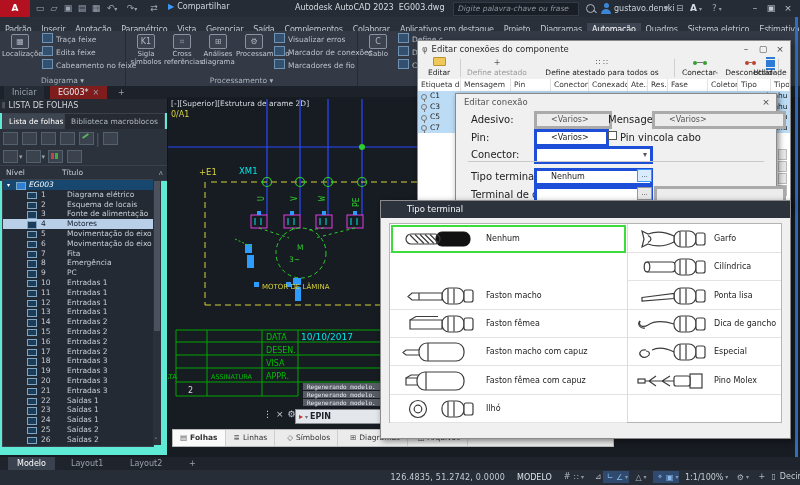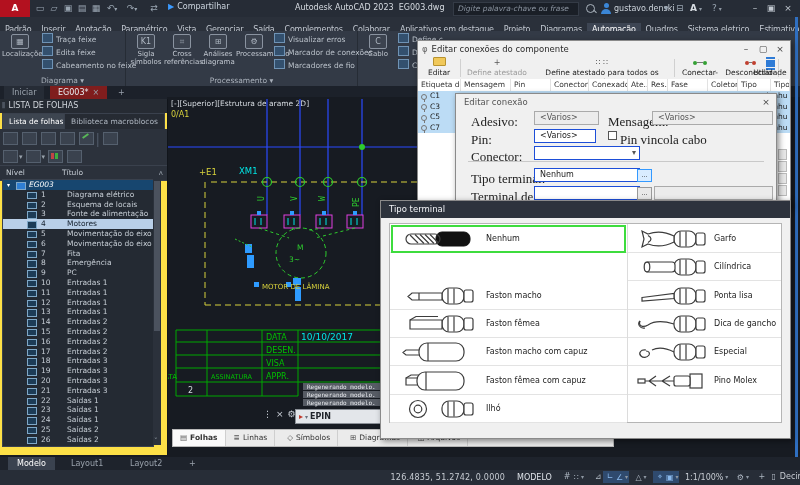--- a/index.html
+++ b/index.html
@@ -37,21 +37,21 @@
   .bigbtn .bico{display:block;margin:1px auto 2px;width:16px;height:13px;border:1px solid #8a93a0;border-radius:2px;
                 font-size:8px;line-height:13px;color:#aeb7c2;background:#3c434f;}
   .rrow{position:absolute;font-size:7.5px;line-height:13px;color:#b9c0c9;white-space:nowrap;}
   .rrow .rico{display:inline-block;width:9px;height:8px;border:1px solid #6f93b5;background:#33506e;margin-right:3px;vertical-align:-1px;}
   
   #filetabs{left:0;top:86px;width:800px;height:13px;background:#1c212a;font-size:8px;color:#9aa2ac;}
   .ftab{position:absolute;top:0;height:13px;line-height:13px;padding:0 8px;background:#262c36;}
   .ftab.active{background:#7f1d1d;color:#e8ecf1;}
   .ftab .x{color:#9aa2ac;margin-left:4px;}
   
-  #palette{left:0;top:99px;width:167px;height:356px;background:#fde047;border-right:1px solid #11151b;z-index:5;}
+  #palette{left:0;top:99px;width:167px;height:356px;background:#5eead4;border-right:1px solid #11151b;z-index:5;}
   #palhdr{left:0;top:0;width:167px;height:14px;background:#262b33;color:#d0d5db;font-size:8px;line-height:14px;}
   #palhdr .grip{color:#6c7684;margin:0 3px 0 2px;}
   .paltab{position:absolute;top:14px;height:16px;line-height:16px;font-size:7.5px;padding:0 6px;color:#aeb6c0;background:#262b33;border:1px solid #3a414d;border-bottom:none;}
   .paltab.active{background:#3d4550;color:#fff;}
   .ptool{position:absolute;height:18px;left:0;width:167px;background:#2c323c;}
   .pico{display:inline-block;width:13px;height:11px;margin:3px 1px 0 3px;border:1px solid #55606e;background:#3a424e;position:relative;}
   .pico.green:after{content:"";position:absolute;left:2px;top:2px;width:7px;height:2px;background:#58b858;transform:rotate(-35deg);}
   .pico.flag:after{content:"";position:absolute;left:2px;top:2px;width:3px;height:6px;background:#c34545;box-shadow:4px 0 0 #3fae3f;}
   .pcaret{color:#9aa3ad;font-size:7px;vertical-align:4px;}
   #palcols{left:0;top:66px;width:167px;height:14px;background:#2b313b;border-top:1px solid #3a414d;border-bottom:1px solid #3a414d;
@@ -98,22 +98,22 @@
   .chcell{position:absolute;top:0;height:12px;line-height:12px;font-size:7.5px;color:#333;border-right:1px solid #e2e2e2;padding-left:3px;overflow:hidden;white-space:nowrap;}
   #dlg1 .lrows{position:absolute;left:0;top:50px;width:372px;height:116px;background:#fff;}
   .lrow{position:relative;height:10.5px;line-height:10.5px;background:#bcdcf5;font-size:7.5px;color:#1c1c1c;}
   .lrow .pin{position:absolute;left:3px;top:2.5px;width:4px;height:4px;border:1px solid #777;border-radius:50%;}
   .lrow .pin:after{content:"";position:absolute;left:1.5px;top:4px;width:1px;height:3px;background:#777;}
   .lrow .tag{position:absolute;left:12px;}
   .lrow .tipoval{position:absolute;left:349px;width:20px;overflow:hidden;text-indent:-4px;}
   #d1sb{position:absolute;left:360px;top:108px;width:9px;height:46px;}
   #d1sb i{display:block;width:7px;height:9px;border:1px solid #bbb;background:#e8e8e8;margin-bottom:1px;}
   #dlg2{left:455px;top:93px;width:320px;height:120px;z-index:20;}
-  .flabel{position:absolute;font-size:13px;color:#222;font-family:Liberation Serif, serif;}
-  .ffield{position:absolute;height:12px;border:1px solid #1d4ed8;background:#fff;font-size:8px;line-height:12px;padding-left:5px;color:#222;}
+  .flabel{position:absolute;font-size:10px;color:#222;}
+  .ffield{position:absolute;height:12px;border:3px solid #1d4ed8;background:#fff;font-size:8px;line-height:12px;padding-left:14px;color:#222;}
   .ffield.dis{background:#ececec;color:#555;border-color:#aaa;}
   .fdrop:after{content:"\25BE";position:absolute;right:3px;top:0;color:#555;}
   .fbrowse{position:absolute;width:13px;height:11px;border:1px solid #999;background:#e9e9e9;font-size:7px;text-align:center;line-height:10px;color:#333;}
   .fbrowse.hot{border:1px solid #3399ff;background:#d9ecff;}
   .chk{position:absolute;width:7px;height:7px;border:1px solid #555;background:#fff;}
   #d2sep{position:absolute;left:12px;top:67px;width:296px;height:1px;background:#c9c9c9;}
   #dlg3{left:380px;top:200px;width:409px;height:237px;z-index:30;}
   #d3title{position:absolute;left:0;top:0;width:100%;height:17px;background:#2d333d;color:#f2f4f7;font-size:8.5px;line-height:17px;padding-left:0;}
   #d3grid{position:absolute;left:8px;top:22px;width:391px;height:198px;background:#fff;border:1px solid #b5b5b5;}
   .gcell{position:absolute;height:28px;border-bottom:1px solid #e3e3e3;}
@@ -566,21 +566,21 @@
     <div class="flabel" style="left:15px;top:77px">Tipo terminal:</div>
     <div class="ffield" style="left:78px;top:74px;width:99px">Nenhum</div>
     <div class="fbrowse hot" style="left:181px;top:75px">...</div>
     <div class="flabel" style="left:15px;top:95px">Terminal de cabo:</div>
     <div class="ffield" style="left:78px;top:92px;width:99px"></div>
     <div class="fbrowse" style="left:181px;top:93px">...</div>
     <div class="ffield dis" style="left:198px;top:92px;width:112px"></div>
   </div>
 
   <div id="dlg3" class="abs dlg">
-    <div id="d3title"><span style="margin-left:8px">Tipo terminal</span></div>
+    <div id="d3title"><span style="margin-left:26px">Tipo terminal</span></div>
     <div id="d3grid">
         <div id="d3div"></div>
         <div class="gcell" style="top: 0px; left: 0px; width: 237px;">
           <svg width="76" height="24" style="left: 12px;">
             <rect x="34" y="5" width="34" height="14" rx="6" fill="#111" stroke="#111"></rect>
             <rect x="4" y="7" width="34" height="10" rx="5" class="tn"></rect>
             <path class="tn" d="M8 8 l8 8 M13 7.5 l9 9 M18 7.5 l9 9 M23 7.5 l9 9 M28 7.5 l8 8"></path>
           </svg>
           <span class="lbl" style="left: 96px;">Nenhum</span>
         </div>

